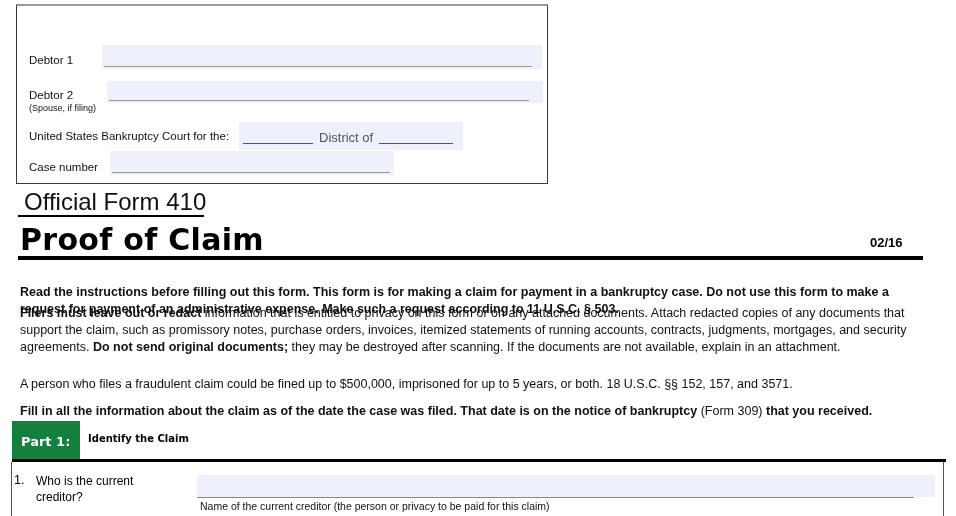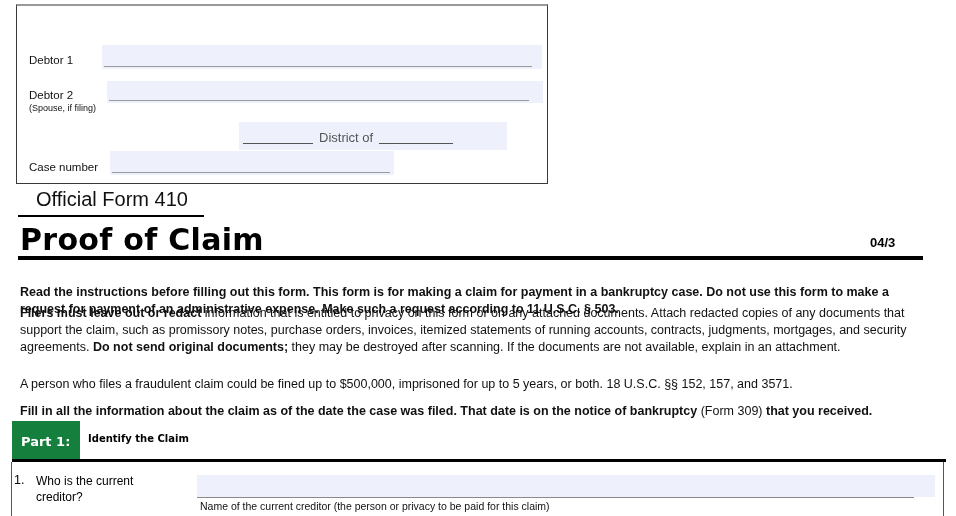--- a/index.html
+++ b/index.html
@@ -7,21 +7,21 @@
     body { font-family: "Liberation Sans", sans-serif; color: #000; position: relative; }
 
     .case-box { position: absolute; left: 16px; top: 4px; width: 532px; height: 180px; border: 1.5px solid #3a3a3a; border-top: 2px solid #999; }
     .case-header { position: absolute; left: 0; top: 0; right: 0; height: 37px; background: #000; color: #fff; font-weight: bold; font-size: 13px; padding: 12px 0 0 11px; }
     .row-label { position: absolute; font-size: 11.5px; color: #111; }
     .row-sub { position: absolute; font-size: 9px; color: #111; }
     .field { position: absolute; background: #eef1fc; }
     .field-line { position: absolute; border-bottom: 1px solid #9a9a9a; }
     .district-text { position: absolute; font-size: 13px; color: #555; }
 
-    .form-number { position: absolute; left: 36px; top: 188px; font-size: 20px; color: #111; }
+    .form-number { position: absolute; left: 24px; top: 188px; font-size: 24px; color: #111; }
     .form-number-rule { position: absolute; left: 18px; top: 215px; width: 186px; height: 2px; background: #000; }
     .form-title { position: absolute; left: 20px; top: 222px; font-size: 30px; font-weight: bold; font-family: "DejaVu Sans", sans-serif; letter-spacing: 0.3px; }
     .form-date { position: absolute; left: 870px; top: 235px; font-size: 13px; font-weight: bold; }
     .title-rule { position: absolute; left: 18px; top: 256px; width: 905px; height: 4px; background: #000; }
 
     .para { position: absolute; left: 20px; width: 915px; font-size: 12.5px; line-height: 17px; color: #111; }
     .para b { font-weight: bold; }
 
     .part-badge { position: absolute; left: 12px; top: 421px; width: 68px; height: 40px; background: #15803d; color: #fff; font-weight: bold; font-size: 13px; padding: 13px 0 0 9px; font-family: "DejaVu Sans", sans-serif; }
     .part-title { position: absolute; left: 88px; top: 433px; font-size: 10px; font-weight: bold; font-family: "DejaVu Sans", sans-serif; }
@@ -44,36 +44,37 @@
   <div class="field" style="left:85px; top:39px; width:440px; height:24px;">
     <div class="field-line" style="left:2px; right:10px; top:0; height:22px;"></div>
   </div>
 
   <div class="row-label" style="left:12px; top:83px;">Debtor 2</div>
   <div class="row-sub" style="left:12px; top:97px;">(Spouse, if filing)</div>
   <div class="field" style="left:90px; top:75px; width:436px; height:22px;">
     <div class="field-line" style="left:2px; right:14px; top:0; height:20px;"></div>
   </div>
 
-  <div class="field" style="left:222px; top:116px; width:268px; height:28px;">
+  <div class="row-label" style="left:12px; top:124px;">United States Bankruptcy Court for the:</div>
+  <div class="field" style="left:222px; top:116px; width:224px; height:28px;">
     <div class="field-line" style="left:4px; width:70px; top:0; height:22px; border-bottom-color:#555;"></div>
     <div class="district-text" style="left:80px; top:8px;">District of</div>
     <div class="field-line" style="left:140px; width:74px; top:0; height:22px; border-bottom-color:#555;"></div>
   </div>
 
   <div class="row-label" style="left:12px; top:155px;">Case number</div>
   <div class="field" style="left:93px; top:145px; width:284px; height:24px;">
     <div class="field-line" style="left:2px; right:4px; top:0; height:22px;"></div>
   </div>
 </div>
 
 <div class="form-number">Official Form 410</div>
 <div class="form-number-rule"></div>
 <div class="form-title">Proof of Claim</div>
-<div class="form-date">04/3</div>
+<div class="form-date">02/16</div>
 <div class="title-rule"></div>
 
 <div class="para" style="top:284px;">
   <b>Read the instructions before filling out this form. This form is for making a claim for payment in a bankruptcy case. Do not use this form to make a request for payment of an administrative expense. Make such a request according to 11 U.S.C. § 503.</b>
 </div>
 
 <div class="para" style="top:305px;">
   <b>Filers must leave out or redact</b><span> information that is entitled to privacy on this form or on any attached documents. Attach redacted copies of any documents that support the claim, such as promissory notes, purchase orders, invoices, itemized statements of running accounts, contracts, judgments, mortgages, and security agreements. </span><b>Do not send original documents;</b><span> they may be destroyed after scanning. If the documents are not available, explain in an attachment.</span>
 </div>
 

